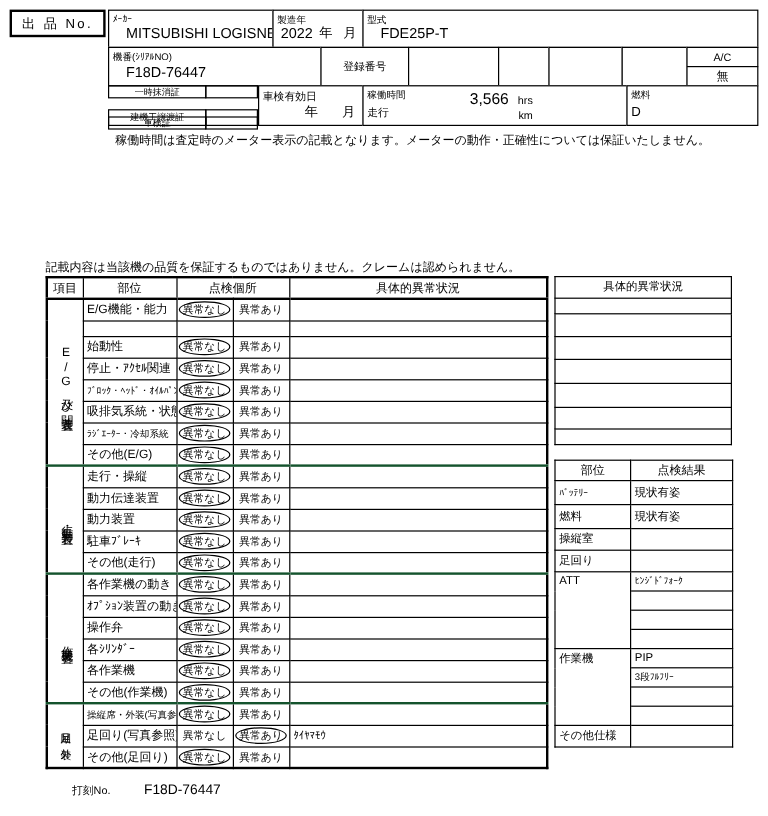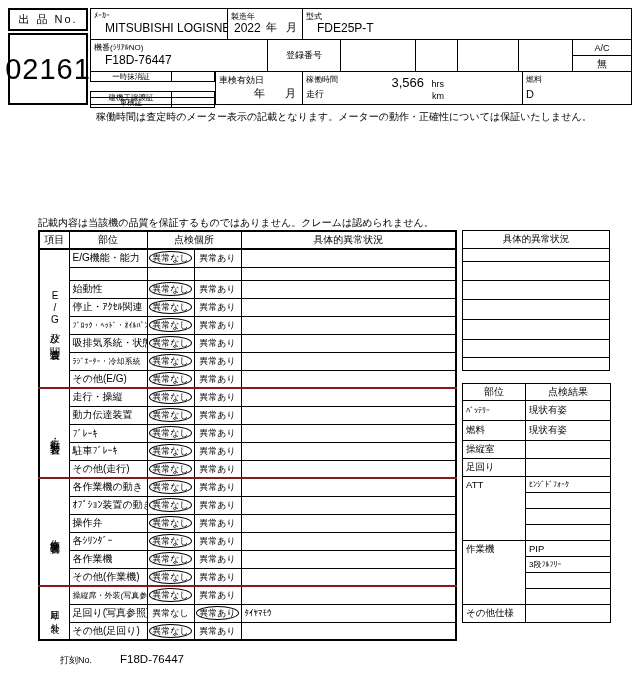--- a/index.html
+++ b/index.html
@@ -33,21 +33,21 @@
   .main tr.hrow { height:18px; }
   .main tr.spacer { height:13px; }
   .main .hd { text-align:center; font-size:10px; border-bottom:2px solid #000; }
   .main .item { text-align:center; vertical-align:middle; }
   .vert { writing-mode:vertical-rl; text-orientation:upright; font-size:10px; line-height:1.05;
           letter-spacing:1px; display:inline-block; }
   .main .part { font-size:10px; padding-left:3px; }
   .main .part.sm { font-size:8px; }
   .main .chk { text-align:center; font-size:9px;margin-left:44px; }
   .main .cmt { font-size:9px; padding-left:3px; }
-  .secline td { border-top:2px solid #7f1d1d; }
+  .secline td { border-top:2px solid #14532d; }
   .mark { display:inline-block; padding:0 2px; line-height:12px; }
   .mark.circled { border:1.5px solid #000; border-radius:50%; }
 
   
   .abn { position:absolute; left:462px; top:230px; width:148px; border:1px solid #000; }
   .abn td { border:1px solid #000; font-size:9.5px; }
   .abn .ttl { text-align:center; height:18px; }
   .res { position:absolute; left:462px; top:383px; width:148px; border:1px solid #000; }
   .res td { border:1px solid #000; font-size:9.5px; white-space:nowrap; overflow:hidden; }
   .res .hd { text-align:center; font-size:10px; height:17px; }
@@ -58,21 +58,20 @@
 
   .footer { position:absolute; left:60px; top:653px; font-size:9px; }
   .footer .stamp-val { margin-left:28px; font-size:11.5px; }
 </style>
 </head>
 <body>
 
 <div class="page">
 
   <div class="lot-head">出 品 No.</div>
-  <div class="lot-box">02161</div>
 
   <div class="toptbl">
 
     <div class="tcell" style="left:0;top:0;width:138px;height:32px;">
       <span class="lbl">ﾒｰｶｰ</span>
       <span class="val">MITSUBISHI LOGISNEXT</span>
     </div>
     <div class="tcell" style="left:137px;top:0;width:76px;height:32px;">
       <span class="lbl">製造年</span>
       <span class="val" style="left:6px;font-size:12px;">2022</span>
@@ -204,21 +203,21 @@
       <td class="chk"><span class="mark">異常あり</span></td>
       <td class="cmt"></td>
     </tr>
     <tr>
       <td class="part">動力伝達装置</td>
       <td class="chk"><span class="mark circled">異常なし</span></td>
       <td class="chk"><span class="mark">異常あり</span></td>
       <td class="cmt"></td>
     </tr>
     <tr>
-      <td class="part">ﾌﾞﾚｰｷ</td>
+      <td class="part">動力装置</td>
       <td class="chk"><span class="mark circled">異常なし</span></td>
       <td class="chk"><span class="mark">異常あり</span></td>
       <td class="cmt"></td>
     </tr>
     <tr>
       <td class="part">駐車ﾌﾞﾚｰｷ</td>
       <td class="chk"><span class="mark circled">異常なし</span></td>
       <td class="chk"><span class="mark">異常あり</span></td>
       <td class="cmt"></td>
     </tr>

